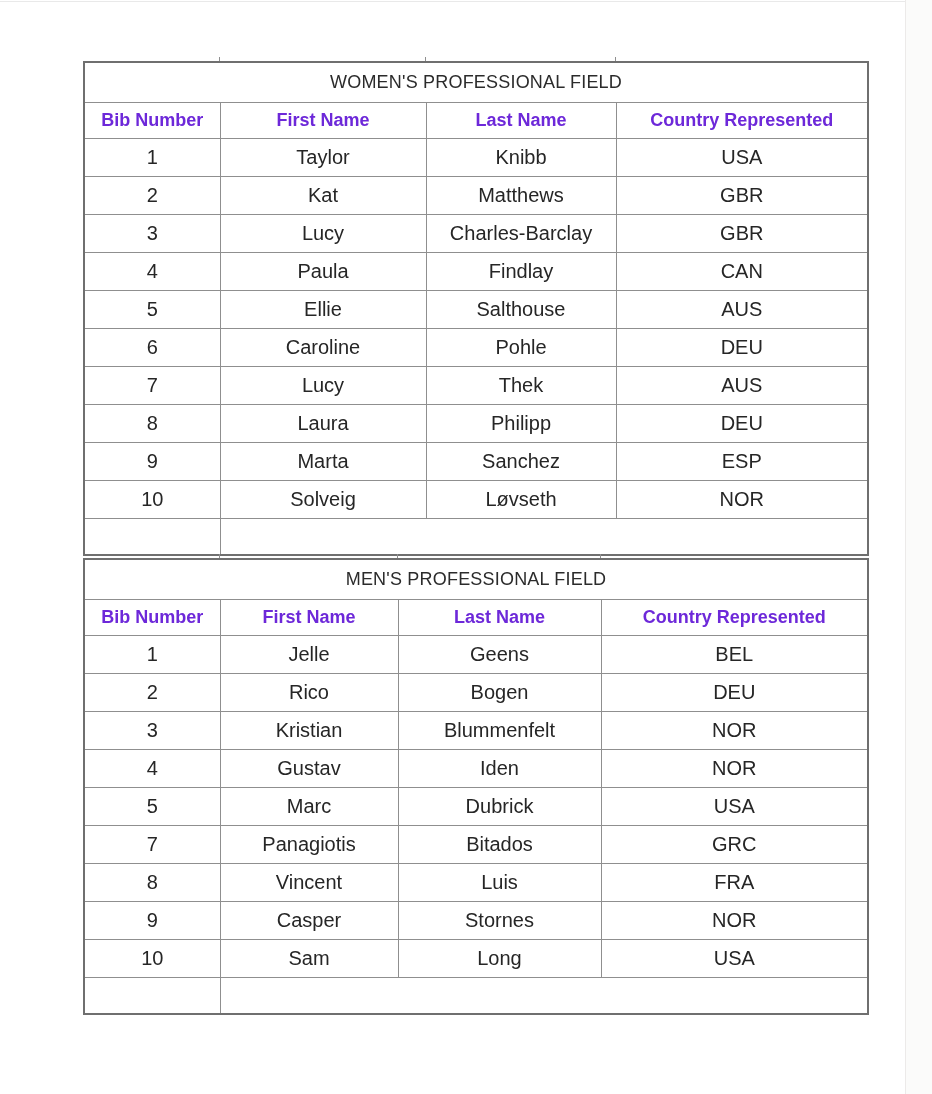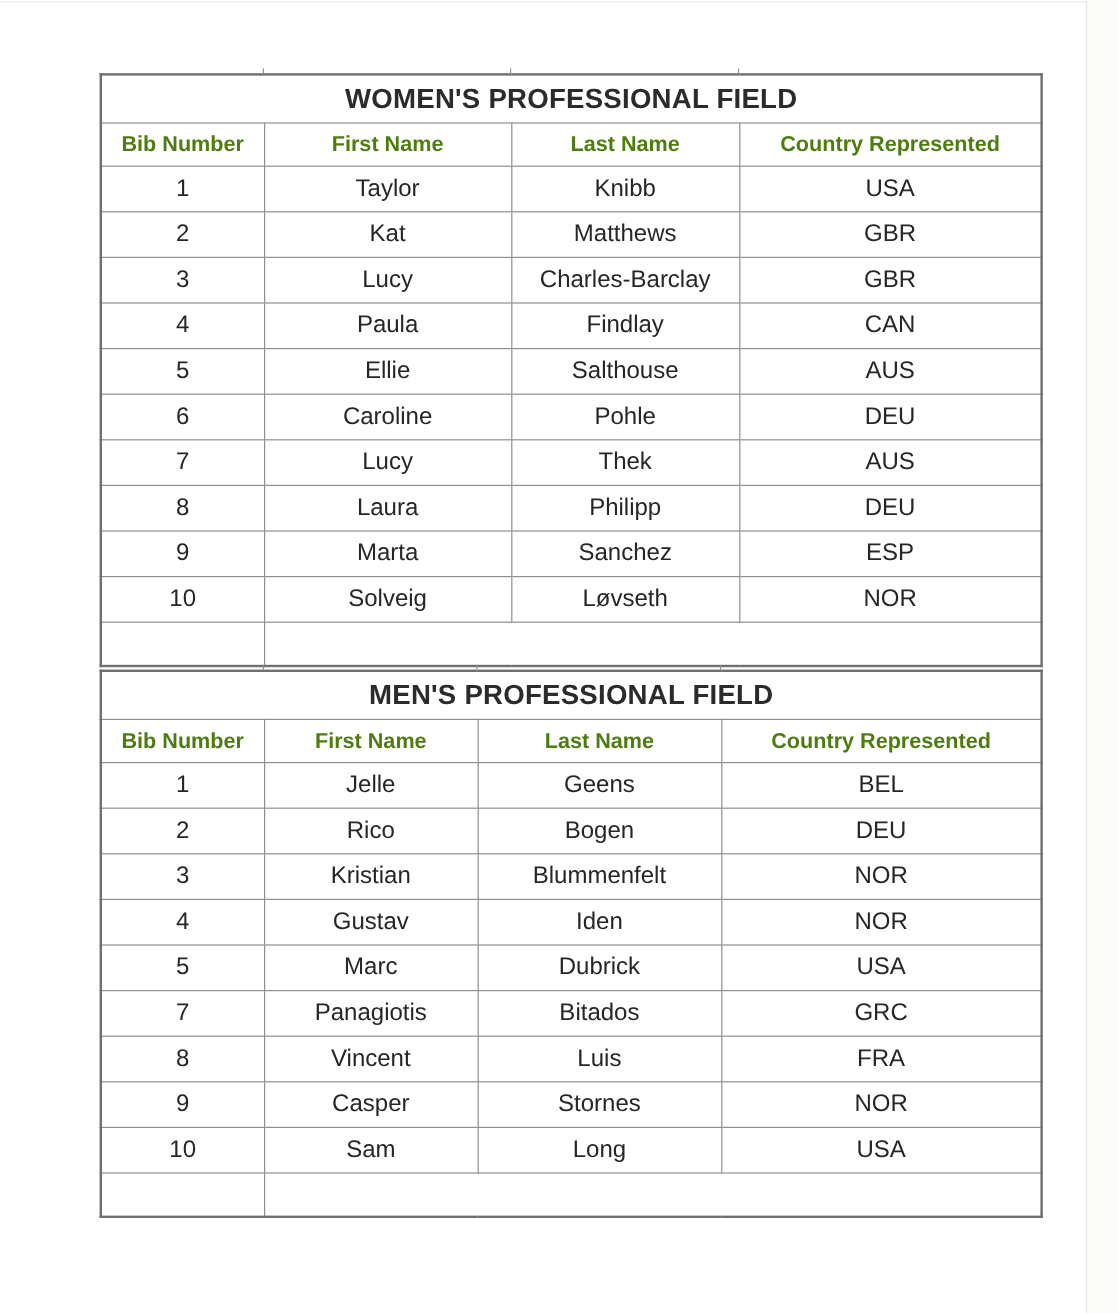--- a/index.html
+++ b/index.html
@@ -38,30 +38,30 @@
     border: 1px solid #8f8f8f;
     text-align: center;
     vertical-align: middle;
     padding: 0;
     color: #262626;
     overflow: hidden;
     white-space: nowrap;
   }
   tr.title-row th {
     height: 39px;
-    font-size: 23px;
-    font-weight: bold;
+    font-size: 18px;
+    font-weight: normal;
     letter-spacing: 0.2px;
     color: #2b2b2b;
   }
   tr.header-row th {
     height: 35px;
     font-size: 18px;
     font-weight: bold;
-    color: #4d7c0f;
+    color: #6d28d9;
   }
   tbody tr td {
     height: 37px;
     font-size: 20px;
     font-weight: normal;
   }
   tr.empty-row td { height: 35px; }
 </style>
 </head>
 <body>

